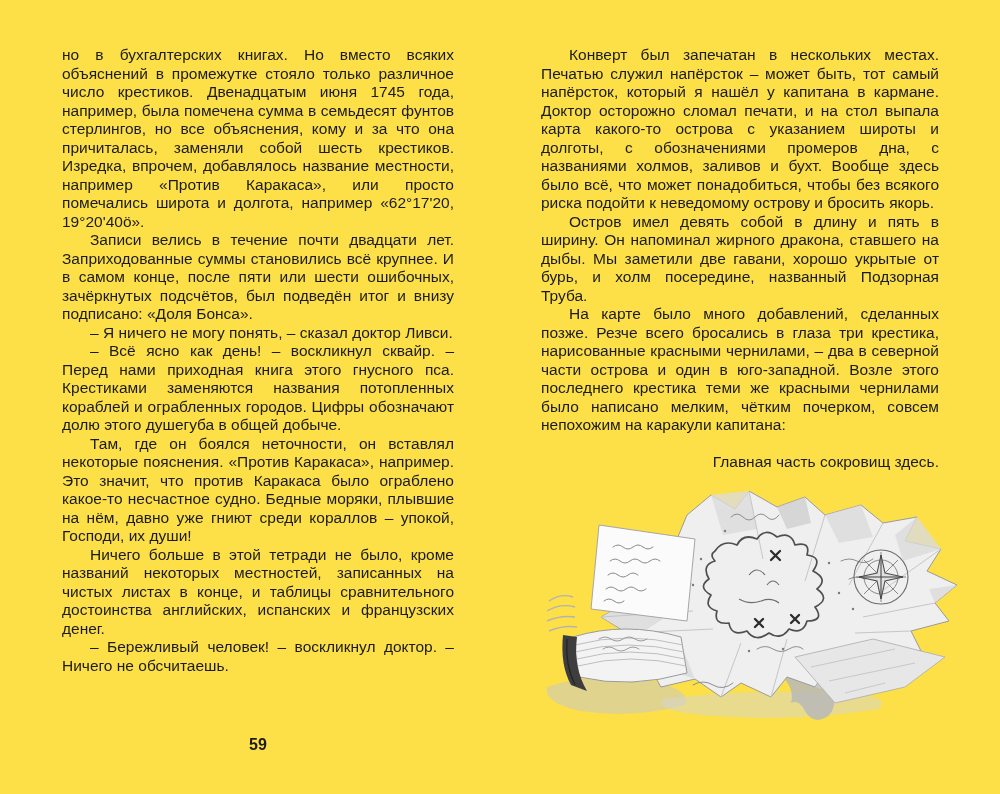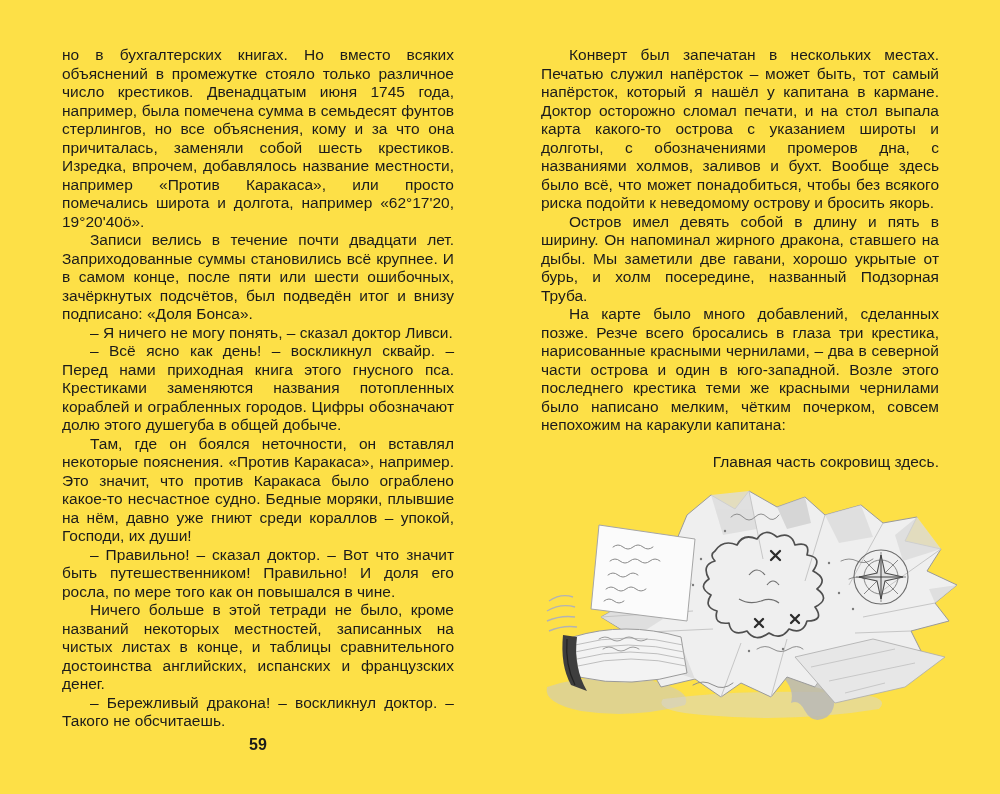--- a/index.html
+++ b/index.html
@@ -60,23 +60,22 @@
 <body>
 
 <div class="stage">
 
   <div class="page page-left">
     <p class="para no-indent">но в бухгалтерских книгах. Но вместо всяких объяснений в промежутке стояло только различное число крестиков. Двенадцатым июня 1745 года, например, была помечена сумма в семьдесят фунтов стерлингов, но все объяснения, кому и за что она причиталась, заменяли собой шесть крестиков. Изредка, впрочем, добавлялось название местности, например «Против Каракаса», или просто помечались широта и долгота, например «62°17'20, 19°20'40ö».</p>
     <p class="para">Записи велись в течение почти двадцати лет. Заприходованные суммы становились всё крупнее. И в самом конце, после пяти или шести ошибочных, зачёркнутых подсчётов, был подведён итог и внизу подписано: «Доля Бонса».</p>
     <p class="para">– Я ничего не могу понять, – сказал доктор Ливси.</p>
     <p class="para">– Всё ясно как день! – воскликнул сквайр. – Перед нами приходная книга этого гнусного пса. Крестиками заменяются названия потопленных кораблей и ограбленных городов. Цифры обозначают долю этого душегуба в общей добыче.</p>
     <p class="para">Там, где он боялся неточности, он вставлял некоторые пояснения. «Против Каракаса», например. Это значит, что против Каракаса было ограблено какое-то несчастное судно. Бедные моряки, плывшие на нём, давно уже гниют среди кораллов – упокой, Господи, их души!</p>
-    <p class="para">– Правильно! – сказал доктор. – Вот что значит быть путешественником! Правильно! И доля его росла, по мере того как он повышался в чине.</p>
     <p class="para">Ничего больше в этой тетради не было, кроме названий некоторых местностей, записанных на чистых листах в конце, и таблицы сравнительного достоинства английских, испанских и французских денег.</p>
-    <p class="para">– Бережливый дракона! – воскликнул доктор. – Такого не обсчитаешь.</p>
+    <p class="para">– Бережливый человек! – воскликнул доктор. – Ничего не обсчитаешь.</p>
     <div class="page-number">59</div>
   </div>
 
   <div class="page page-right">
     <p class="para">Конверт был запечатан в нескольких местах. Печатью служил напёрсток – может быть, тот самый напёрсток, который я нашёл у капитана в кармане. Доктор осторожно сломал печати, и на стол выпала карта какого-то острова с указанием широты и долготы, с обозначениями промеров дна, с названиями холмов, заливов и бухт. Вообще здесь было всё, что может понадобиться, чтобы без всякого риска подойти к неведомому острову и бросить якорь.</p>
     <p class="para">Остров имел девять собой в длину и пять в ширину. Он напоминал жирного дракона, ставшего на дыбы. Мы заметили две гавани, хорошо укрытые от бурь, и холм посередине, названный Подзорная Труба.</p>
     <p class="para">На карте было много добавлений, сделанных позже. Резче всего бросались в глаза три крестика, нарисованные красными чернилами, – два в северной части острова и один в юго-западной. Возле этого последнего крестика теми же красными чернилами было написано мелким, чётким почерком, совсем непохожим на каракули капитана:</p>
     <p class="para inscription">Главная часть сокровищ здесь.</p>
 
     <div class="illustration">

